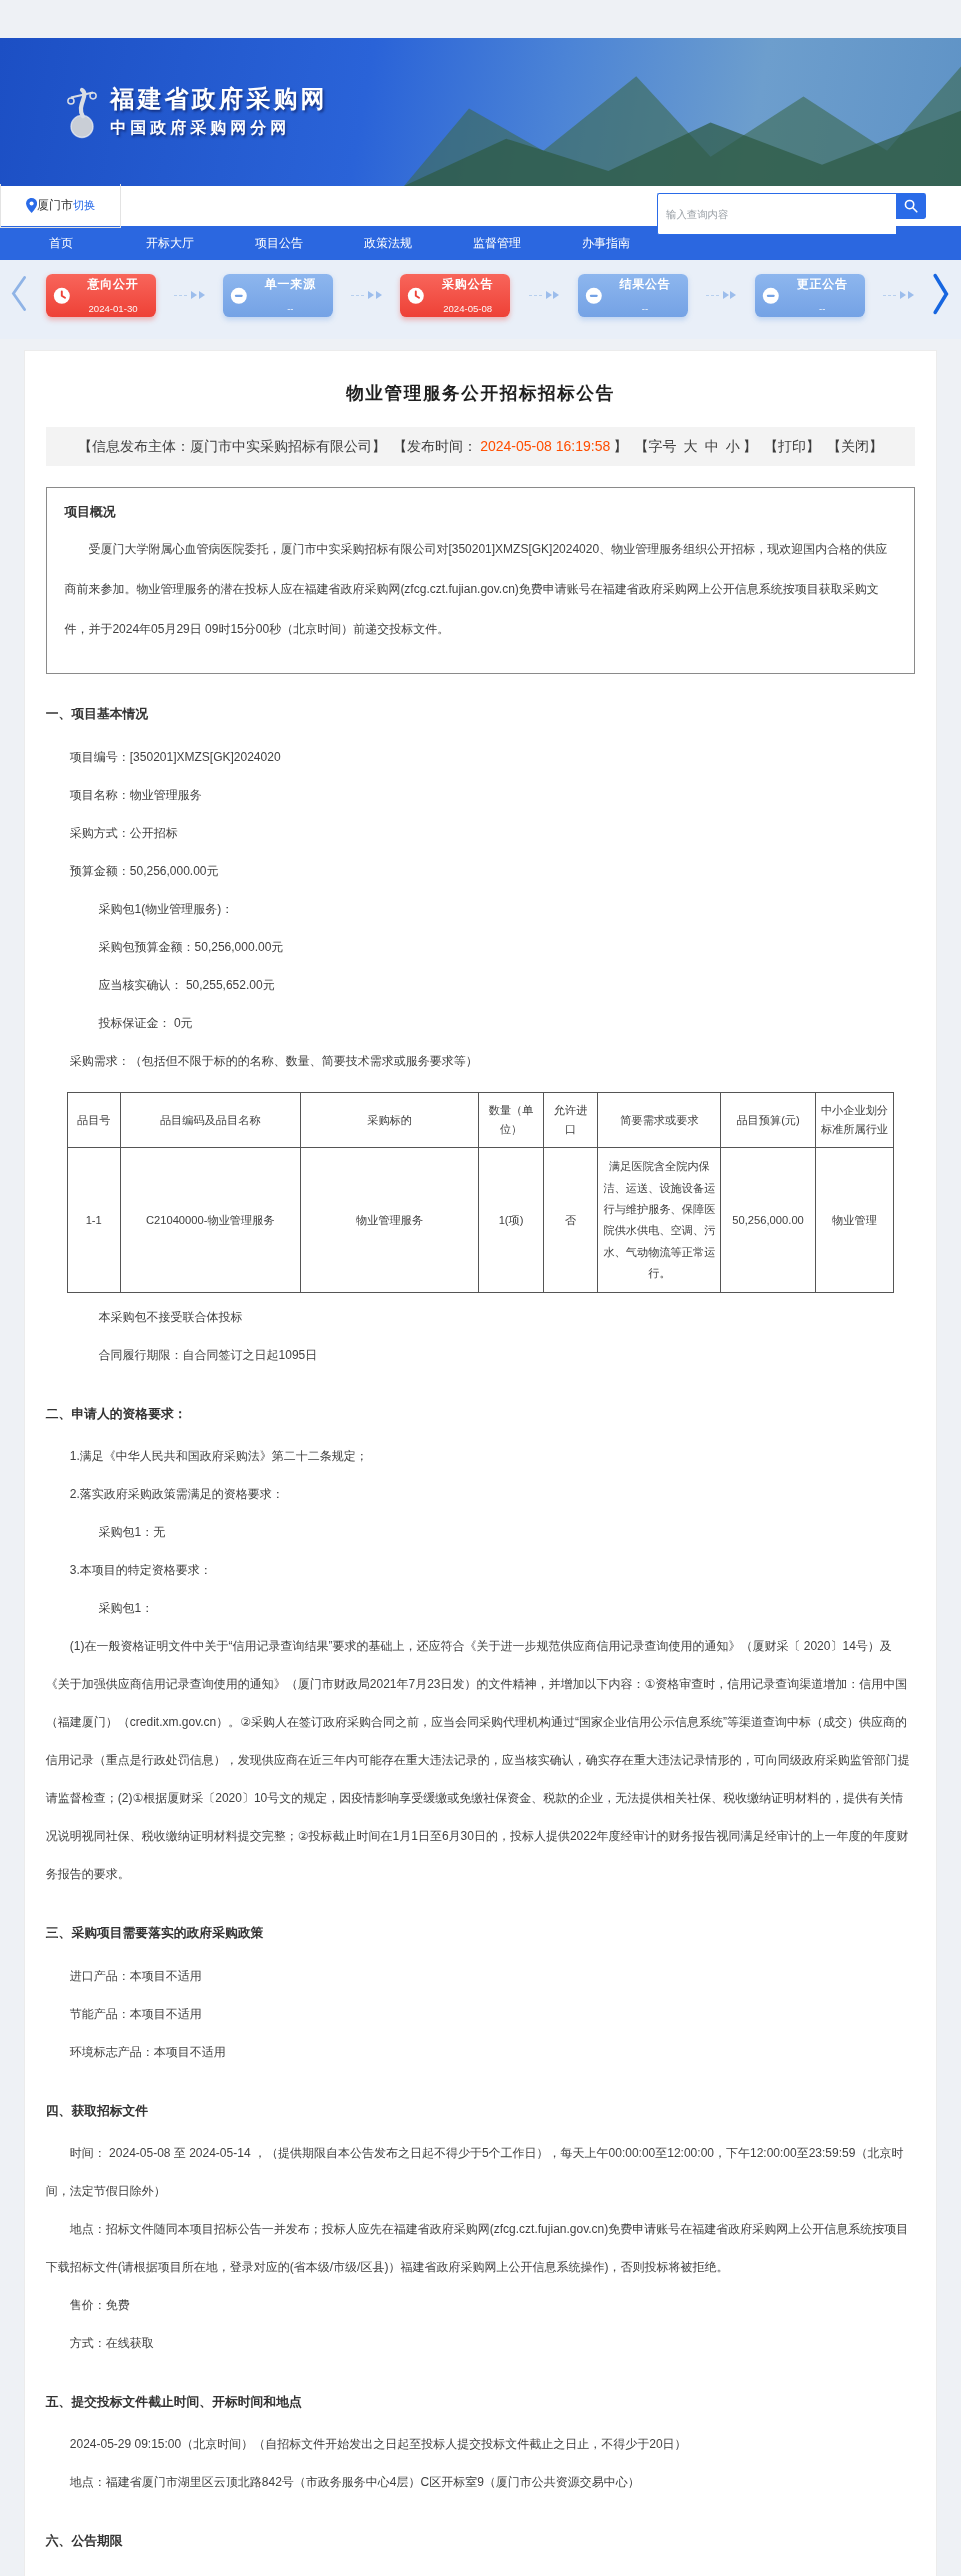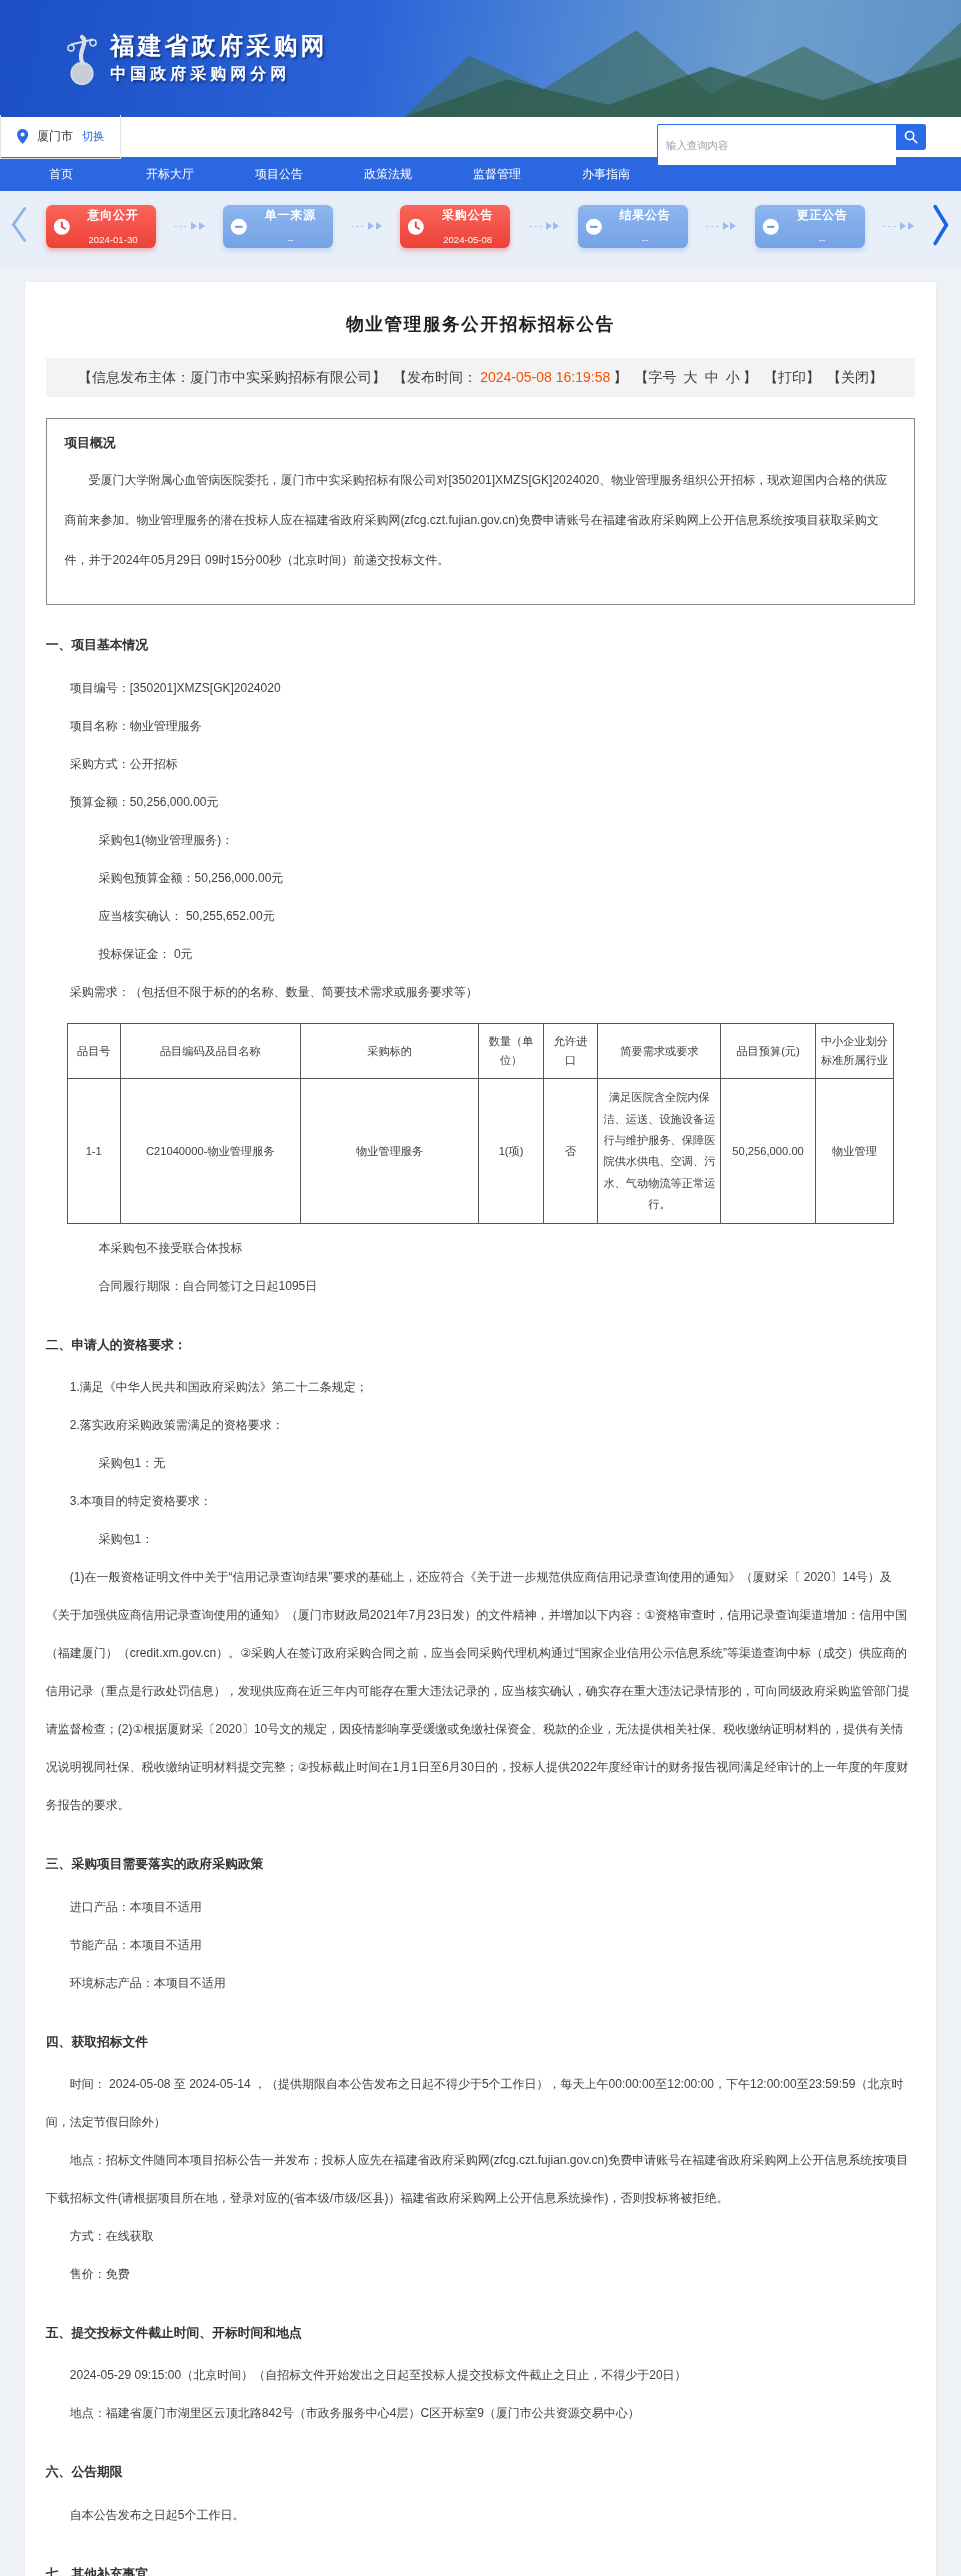--- a/index.html
+++ b/index.html
@@ -4,33 +4,33 @@
 <title>福建省政府采购网</title>
 <style>
   * { box-sizing: border-box; }
   html,body { margin:0; padding:0; }
   body {
     width:961px; margin:0 auto; background:#eef1f5;
     font-family:"Liberation Sans","DejaVu Sans",sans-serif;
     color:#404040;
   }
   
-  .banner { position:relative; height:117px; overflow:hidden;
-    background:linear-gradient(100deg,#1c4fc4 0%,#2a63d8 38%,#4c84d6 58%,#6d9ecd 78%,#5f93c6 100%); }
+  .banner { position:relative; height:148px; overflow:hidden;
+    background:linear-gradient(100deg,#1c4fc4 0%,#2a63d8 38%,#4c84d6 58%,#6d9ecd 78%,#5f93c6 100%);margin-top:38px; }
   .banner .mtn { position:absolute; right:0; top:0; height:100%; width:58%; }
   .banner-inner { position:relative; display:flex; align-items:center; height:100%; padding-left:65px; z-index:2; }
   .logo { width:34px; height:56px; margin-right:11.2px; flex:0 0 auto; }
   .site-title { color:#fff; font-size:24px; font-weight:bold; letter-spacing:3.2px;
     text-shadow:1.6px 1.6px 2.4px rgba(0,0,40,.45); line-height:1.15; }
   .site-sub { color:#fff; font-size:16px; font-weight:bold; letter-spacing:4px;
     text-shadow:1.6px 1.6px 2.4px rgba(0,0,40,.45); margin-top:4.8px; }
   
   .locbar { position:relative; height:40px; background:#fff; display:flex; align-items:center; }
   .locbox { height:44px; width:121px; border:0.8px solid #e3e3e3; border-top:none;
-    display:flex; align-items:center; justify-content:center; gap:9px; }
+    display:flex; align-items:center; justify-content:center; gap:0; }
   .city { font-size:12px; color:#333; }
   .switch { font-size:11.2px; color:#2a6be8; cursor:pointer; text-decoration:none; }
   .searchwrap { position:absolute; right:35px; top:7.2px; display:flex; }
   .search-input { width:239px; height:42px; border:1.6px solid #2a6be8; border-right:none;
     border-radius:2.4px 0 0 2.4px; padding:0 8px; font-size:10.4px; color:#333; outline:none; }
   .search-input::placeholder { color:#9aa0a6; }
   .search-btn { width:30px; height:25.5px; background:#2a6be8; border:none; border-radius:0 2.4px 2.4px 0;
     display:flex; align-items:center; justify-content:center; cursor:pointer; }
   
   .nav { height:34px; background:#2b67e0; display:flex; align-items:stretch; padding-left:6.4px; }
@@ -311,22 +311,22 @@
     <h3 class="sec-h">三、采购项目需要落实的政府采购政策</h3>
     <p class="ln">进口产品：本项目不适用</p>
     <p class="ln">节能产品：本项目不适用</p>
     <p class="ln">环境标志产品：本项目不适用</p>
   </section>
 
   <section class="section">
     <h3 class="sec-h">四、获取招标文件</h3>
     <p class="ln">时间： 2024-05-08 至 2024-05-14 ，（提供期限自本公告发布之日起不得少于5个工作日），每天上午00:00:00至12:00:00，下午12:00:00至23:59:59（北京时间，法定节假日除外）</p>
     <p class="ln">地点：招标文件随同本项目招标公告一并发布；投标人应先在福建省政府采购网(zfcg.czt.fujian.gov.cn)免费申请账号在福建省政府采购网上公开信息系统按项目下载招标文件(请根据项目所在地，登录对应的(省本级/市级/区县)）福建省政府采购网上公开信息系统操作)，否则投标将被拒绝。</p>
+    <p class="ln">售价：免费</p>
     <p class="ln">方式：在线获取</p>
-    <p class="ln">售价：免费</p>
   </section>
 
   <section class="section">
     <h3 class="sec-h">五、提交投标文件截止时间、开标时间和地点</h3>
     <p class="ln">2024-05-29 09:15:00（北京时间）（自招标文件开始发出之日起至投标人提交投标文件截止之日止，不得少于20日）</p>
     <p class="ln">地点：福建省厦门市湖里区云顶北路842号（市政务服务中心4层）C区开标室9（厦门市公共资源交易中心）</p>
   </section>
 
   <section class="section">
     <h3 class="sec-h">六、公告期限</h3>

